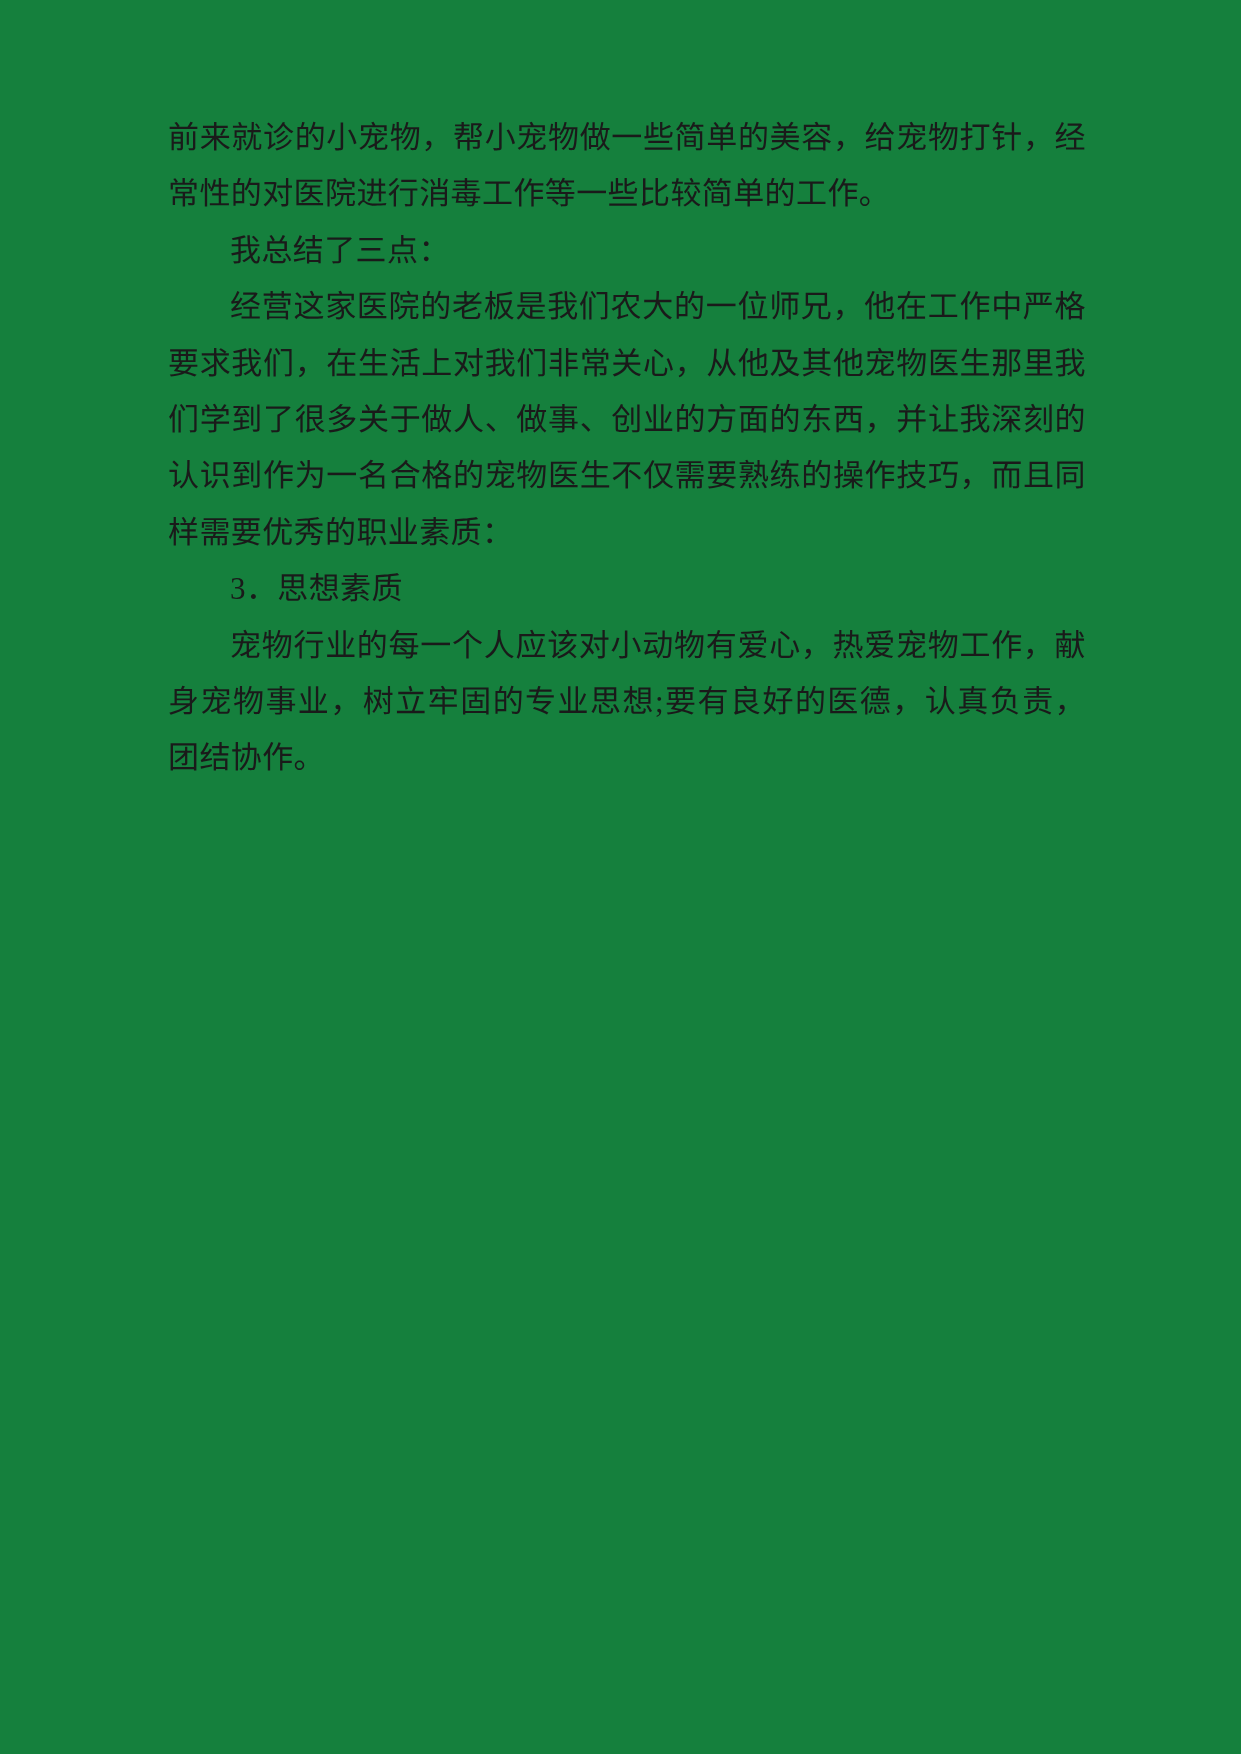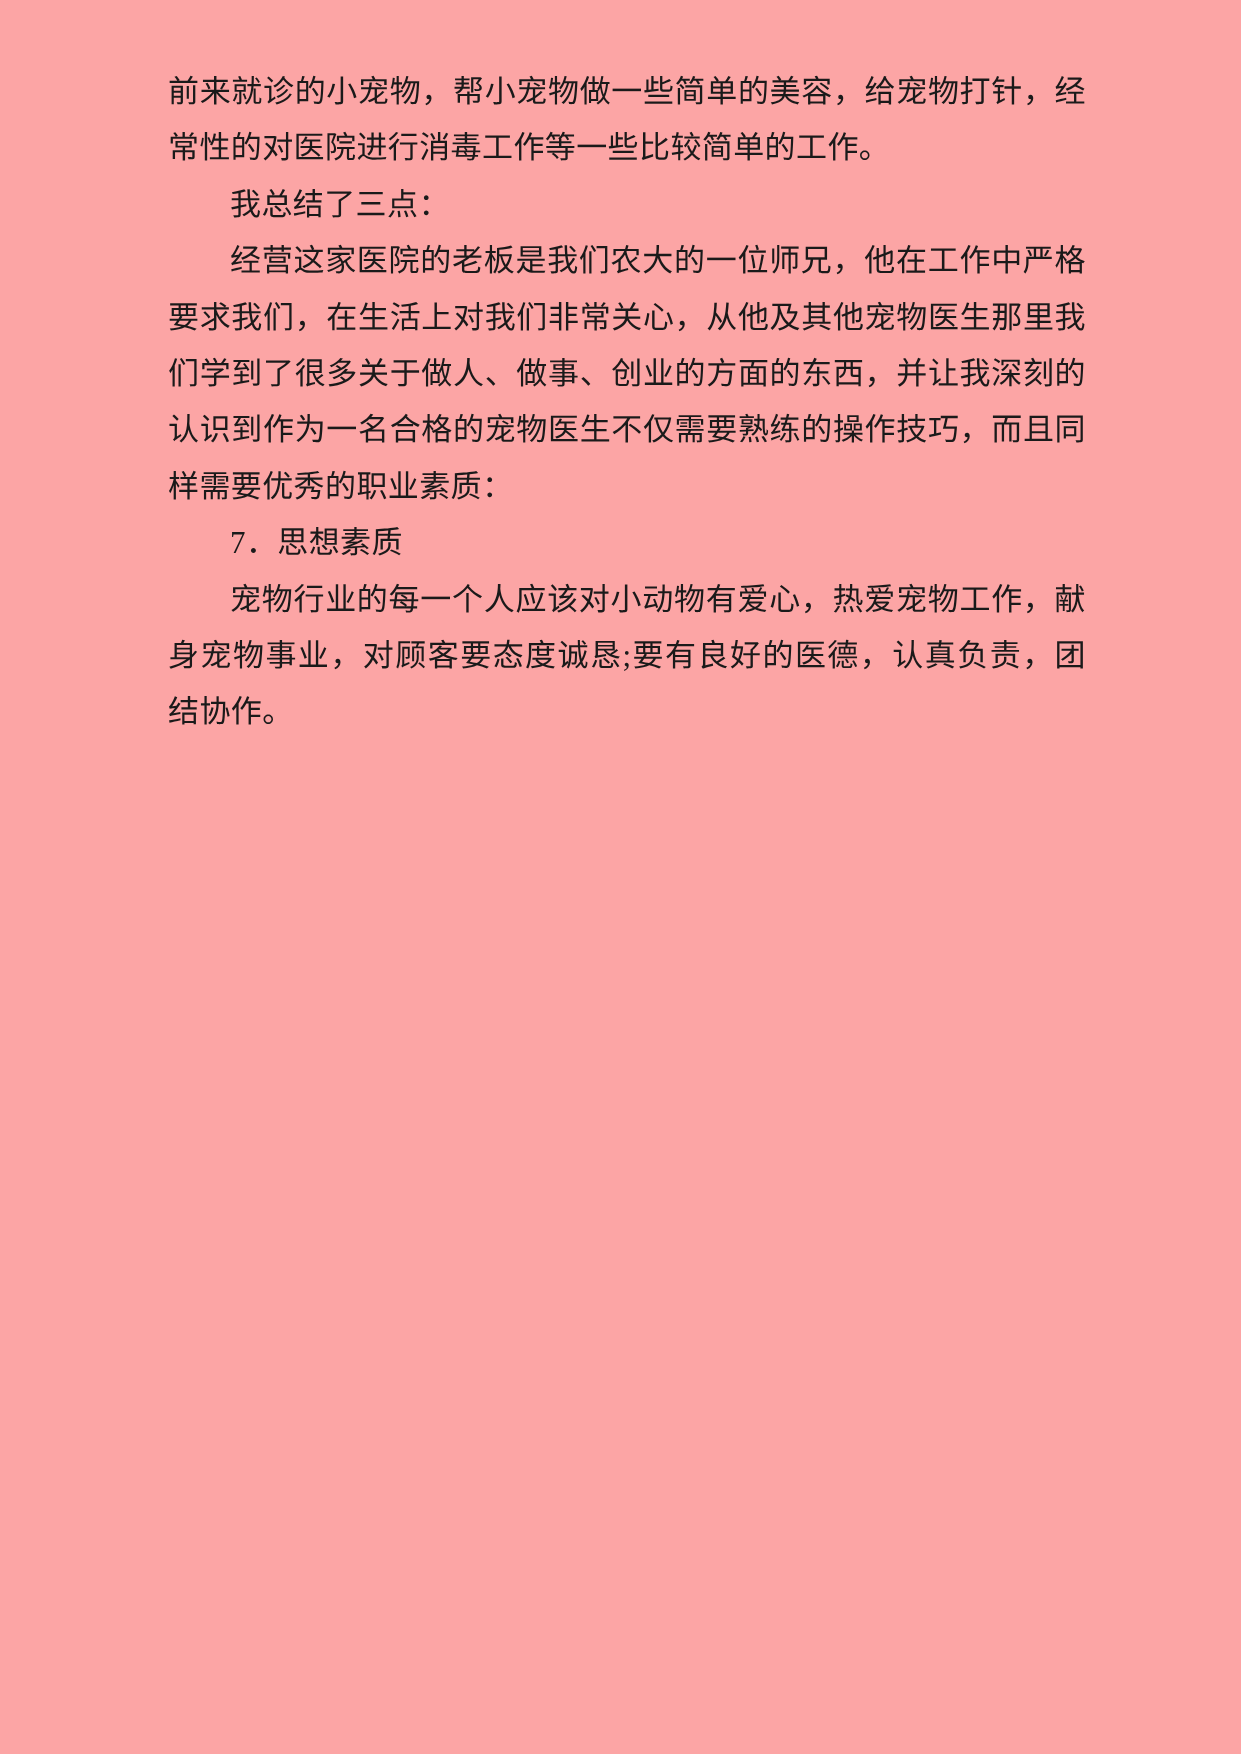--- a/index.html
+++ b/index.html
@@ -12,22 +12,22 @@
     height: 1754px;
     font-family: "Liberation Serif", "DejaVu Serif", serif;
     color: #000000;
     -webkit-font-smoothing: antialiased;
   }
   .page {
     position: relative;
     box-sizing: border-box;
     width: 1241px;
     height: 1754px;
-    padding: 64px 155px 60px 168px;
-    background: #fca5a5;
+    padding: 110px 155px 60px 168px;
+    background: #15803d;
   }
   .doc-body {
     font-size: 31px;
     line-height: 1.82;
     letter-spacing: 0.4px;
     text-align: justify;
     text-justify: inter-ideograph;
     color: #1a1a1a;
   }
   p.para {
@@ -39,16 +39,16 @@
   }
 </style>
 </head>
 <body>
 
 <div class="page">
   <div class="doc-body">
     <p class="para no-indent">前来就诊的小宠物，帮小宠物做一些简单的美容，给宠物打针，经常性的对医院进行消毒工作等一些比较简单的工作。</p>
     <p class="para">我总结了三点：</p>
     <p class="para">经营这家医院的老板是我们农大的一位师兄，他在工作中严格要求我们，在生活上对我们非常关心，从他及其他宠物医生那里我们学到了很多关于做人、做事、创业的方面的东西，并让我深刻的认识到作为一名合格的宠物医生不仅需要熟练的操作技巧，而且同样需要优秀的职业素质：</p>
-    <p class="para">7．思想素质</p>
-    <p class="para">宠物行业的每一个人应该对小动物有爱心，热爱宠物工作，献身宠物事业，对顾客要态度诚恳;要有良好的医德，认真负责，团结协作。</p>
+    <p class="para">3．思想素质</p>
+    <p class="para">宠物行业的每一个人应该对小动物有爱心，热爱宠物工作，献身宠物事业，树立牢固的专业思想;要有良好的医德，认真负责，团结协作。</p>
   </div>
 </div>
 
 </body></html>

